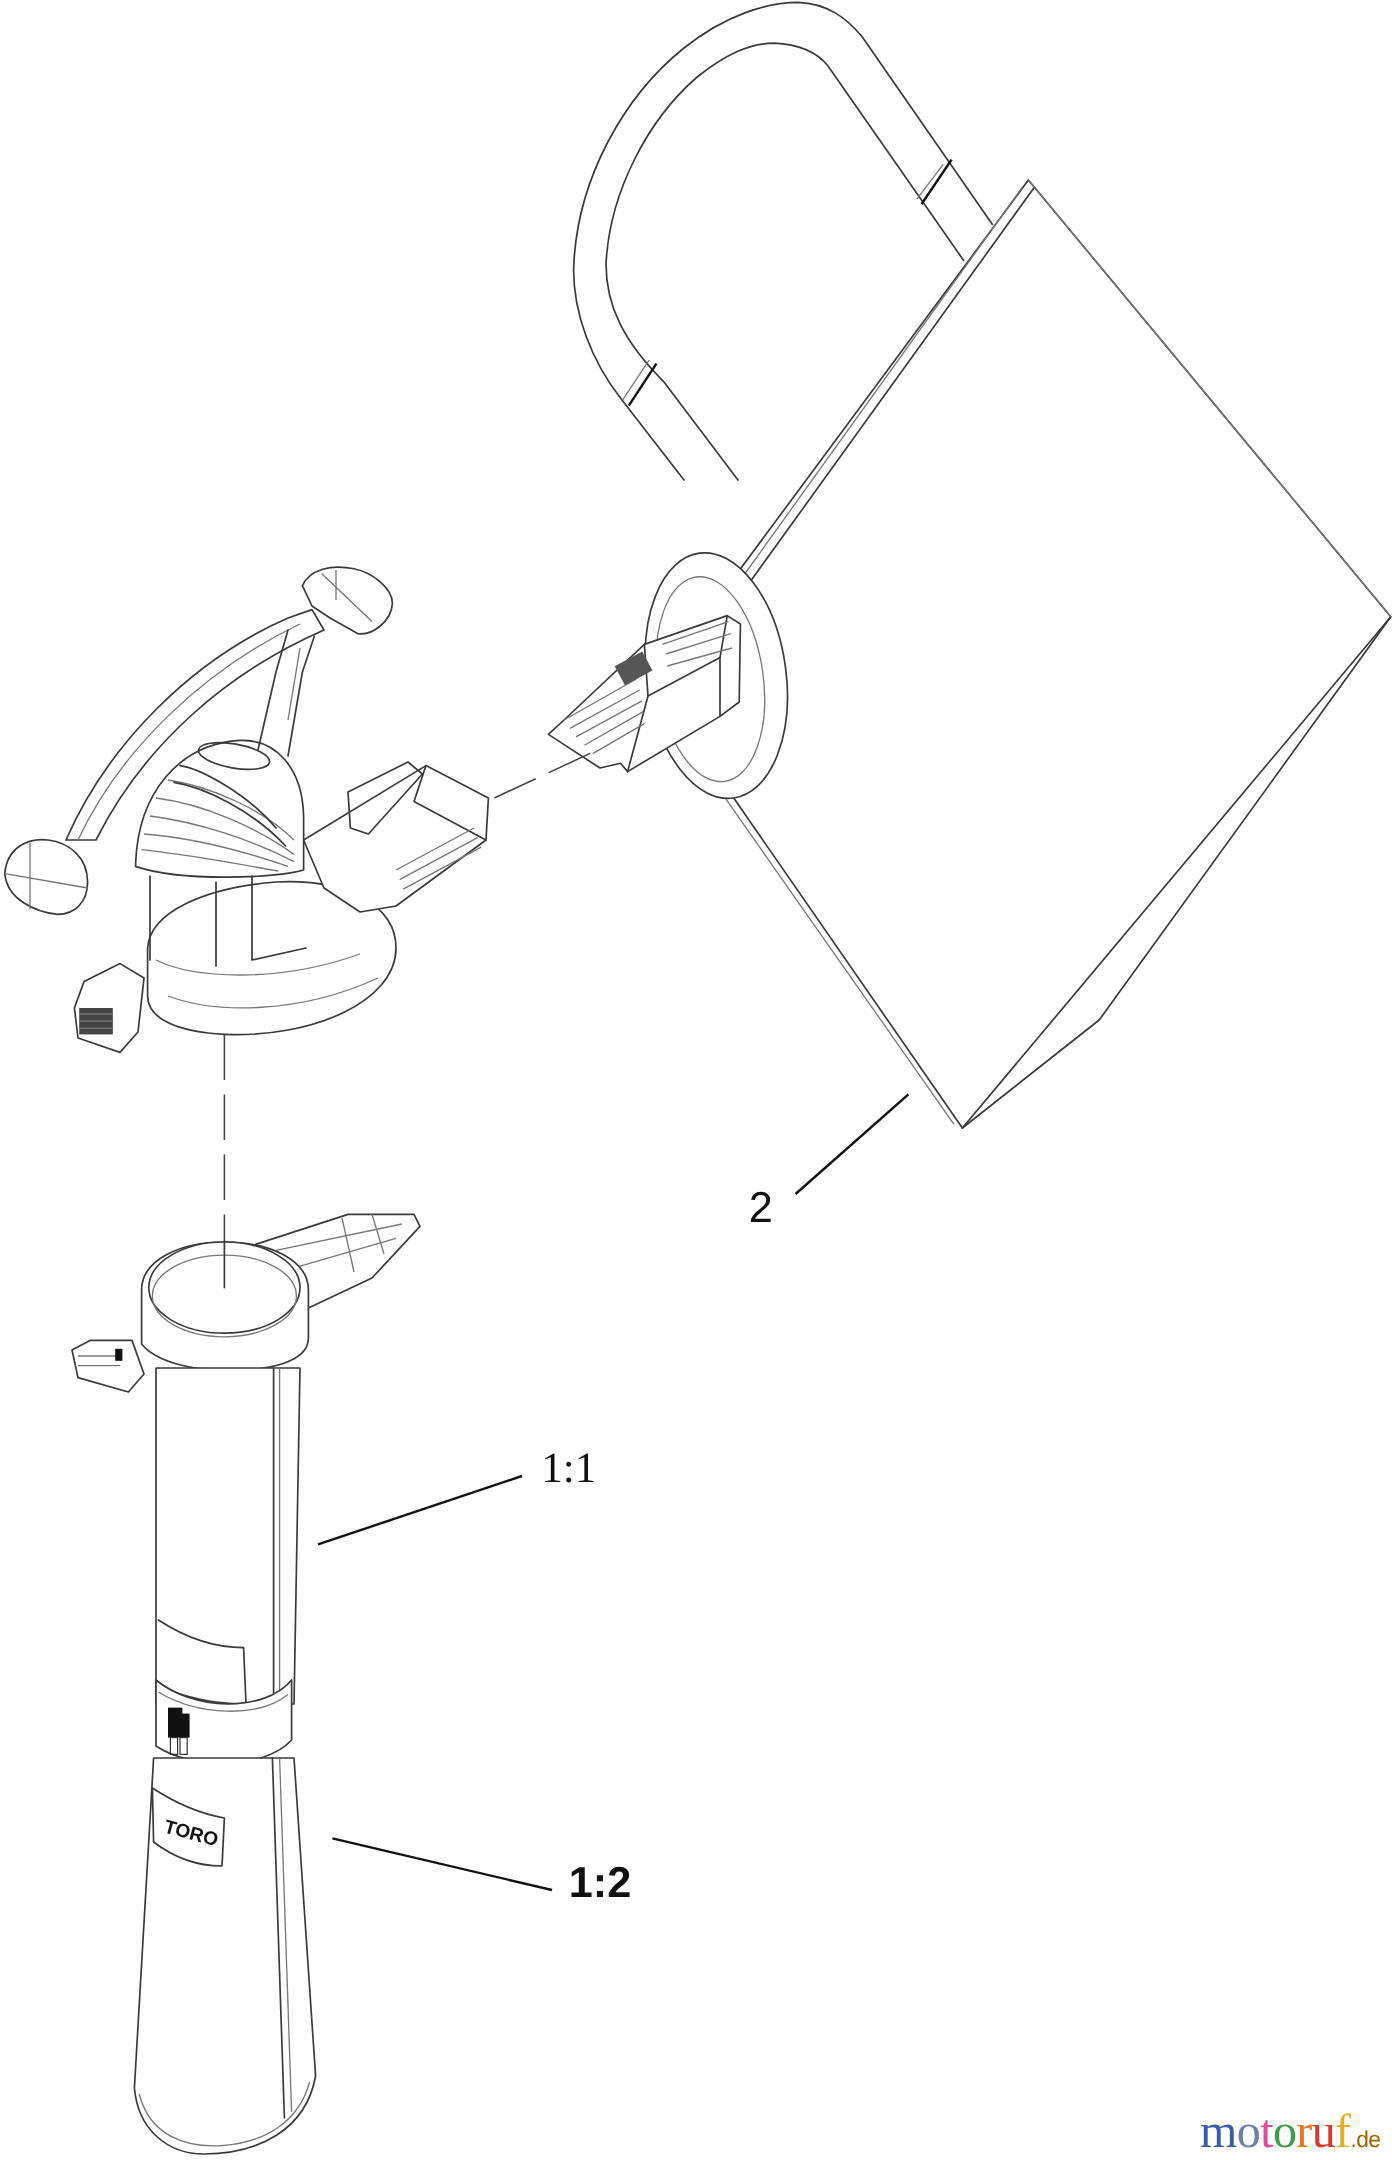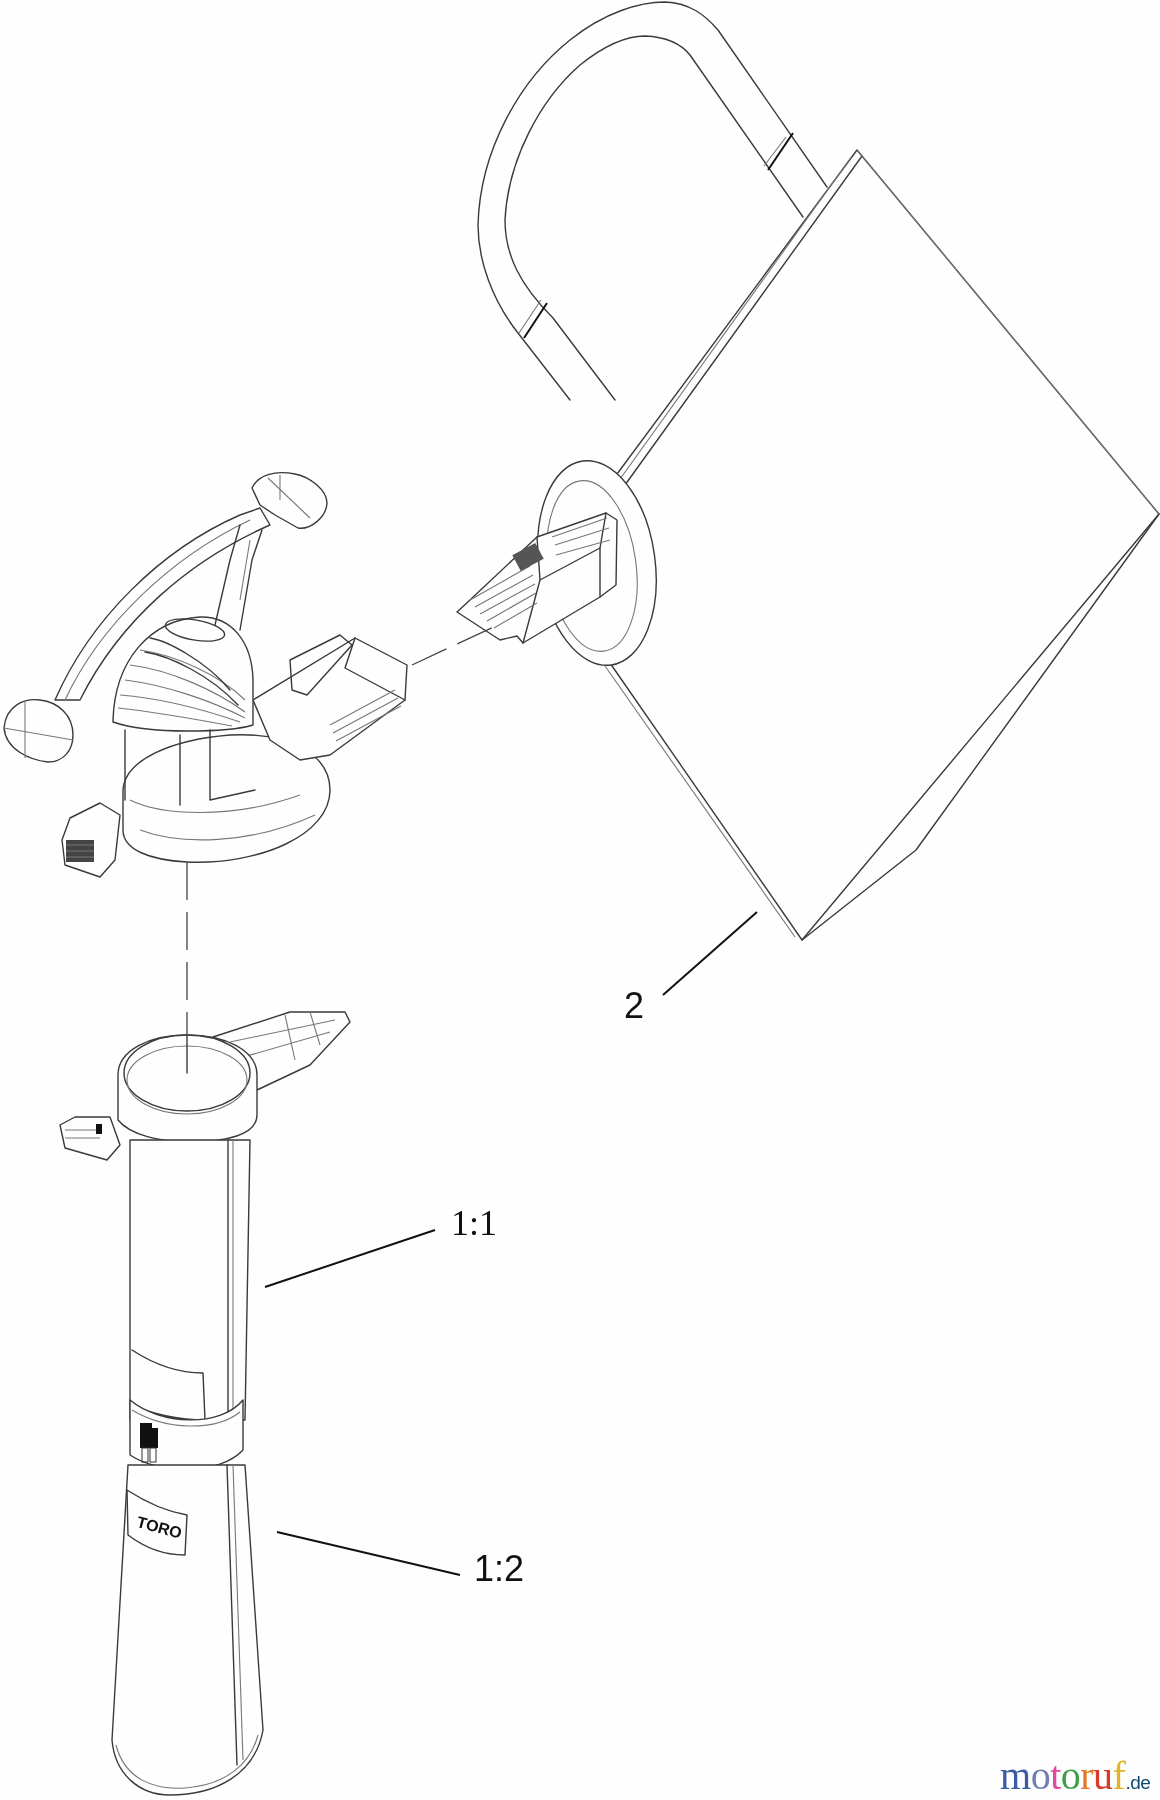--- a/index.html
+++ b/index.html
@@ -6,21 +6,21 @@
   body { width: 1160px; height: 1800px; position: relative; overflow: hidden; }
   #diagram { position: absolute; left: 0; top: 0; width: 1160px; height: 1800px; }
   .ln { fill: none; stroke: #3a3a3a; stroke-width: 1.4; stroke-linejoin: round; stroke-linecap: round; }
   .lt { fill: none; stroke: #777; stroke-width: 1.1; }
   .lk { fill: none; stroke: #111; stroke-width: 2; }
   .wf { fill: #fdfefd; stroke: #3a3a3a; stroke-width: 1.4; stroke-linejoin: round; }
   .dash { fill: none; stroke: #444; stroke-width: 1.3; stroke-dasharray: 38 12; }
   .leader { stroke: #111; stroke-width: 2; fill: none; }
   .callout { position: absolute; font-family: "Liberation Sans", sans-serif; font-size: 36px; color: #111; line-height: 1; }
   .watermark { position: absolute; left: 1000px; top: 1756px; font-family: "Liberation Serif", serif; font-size: 40px; line-height: 1; letter-spacing: -0.5px; white-space: nowrap; }
-  .watermark .tld { font-size: 19px; color: #0c4a6e; font-family: "Liberation Sans", sans-serif; }
+  .watermark .tld { font-size: 19px; color: #a16207; font-family: "Liberation Sans", sans-serif; }
 </style>
 </head>
 <body>
 
 <svg id="diagram" viewBox="0 0 1160 1800" xmlns="http://www.w3.org/2000/svg">
 
   <g>
 
     <path class="ln" d="M 570 400 L 518 333 C 492 300 478 260 478 225 C 480 150 520 80 570 40 C 605 12 640 2 665 2 C 690 3 705 15 718 30 L 827 187"></path>
 
@@ -144,17 +144,17 @@
     </g>
   </g>
 
   <line class="leader" x1="663" y1="995" x2="757" y2="912"></line>
   <line class="leader" x1="265" y1="1287" x2="435" y2="1230"></line>
   <line class="leader" x1="277" y1="1532" x2="460" y2="1575"></line>
 </svg>
 
 <div class="callout" style="left:624px; top:988px;">2</div>
 <div class="callout" style="left:451px; top:1205px;font-family:Liberation Serif, serif;">1:1</div>
-<div class="callout" style="left:474px; top:1551px;">1:2</div>
+<div class="callout" style="left:474px; top:1551px;font-weight:bold;">1:2</div>
 
 <div class="watermark">
   <span style="color:#3b5ba5">m</span><span style="color:#6f7db3">o</span><span style="color:#e2489b">t</span><span style="color:#3c9f4a">o</span><span style="color:#e8761f">r</span><span style="color:#d83a2b">u</span><span style="color:#e1b223">f</span><span class="tld">.de</span>
 </div>
 
 </body></html>

